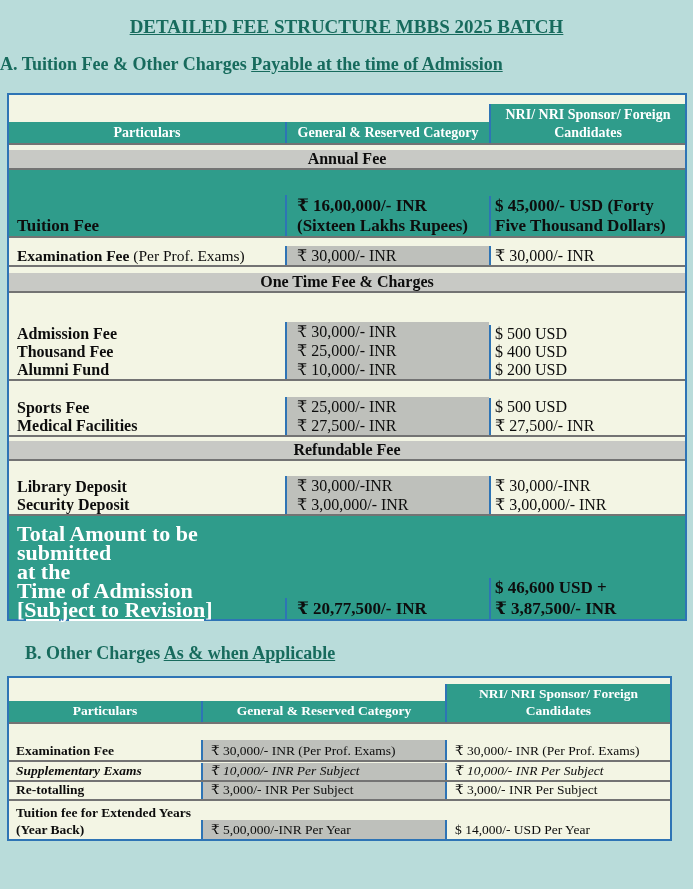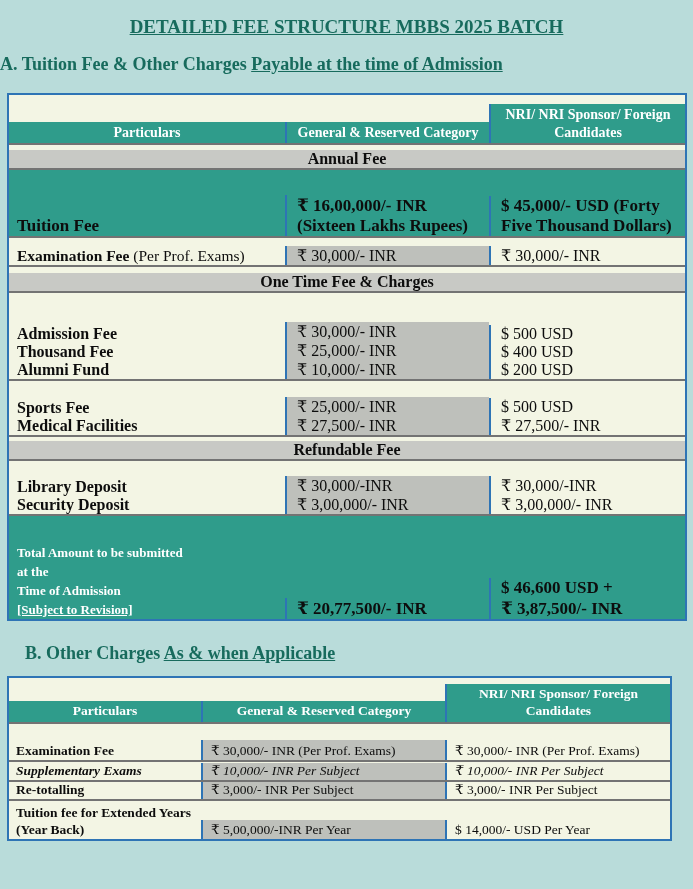--- a/index.html
+++ b/index.html
@@ -63,42 +63,42 @@
     text-align: center;
     align-items: center;
     line-height: 1.25;
   }
   .bold { font-weight: bold; }
 
   
   .tableA { margin-top: 18px; width: 680px; }
   .tableA .c1 { width: 276px; padding-left: 8px; }
   .tableA .c2 { width: 204px; padding-left: 10px; }
-  .tableA .c3 { flex: 1;      padding-left: 10px; }
+  .tableA .c3 { flex: 1;      padding-left: 4px; }
   .tableA .hdr { font-size: 14px; padding: 2px 4px; }
   .tableA .hdr.c1, .tableA .hdr.c2, .tableA .hdr.c3 { align-items: center; padding-left: 4px; }
   .rowA-header  { height: 48px; }
   .rowA-sec1    { height: 25px; }
   .rowA-tuition { height: 68px; font-size: 17px; font-weight: bold; }
   .rowA-exam    { height: 29px; font-size: 15.5px; }
   .rowA-sec2    { height: 26px; }
   .rowA-g1      { height: 88px; }
   .rowA-g2      { height: 56px; }
   .rowA-sec3    { height: 24px; }
   .rowA-g3      { height: 55px; }
   .rowA-total   { height: 105px; }
   .feesize { font-size: 16px; }
   .nowrap { white-space: nowrap; }
   .glist { justify-content: space-around; }
   .rowA-total .c1 {
     justify-content: flex-start;
     padding-top: 6px;
     color: #ffffff;
     font-weight: bold;
-    font-size: 13px;
+    font-size: 22px;
     line-height: 19px;
   }
   .rowA-total .val { font-size: 17px; font-weight: bold; }
 
   
   .tableB { width: 665px; }
   .tableB .b1 { width: 192px; padding-left: 7px; }
   .tableB .b2 { width: 244px; padding-left: 8px; }
   .tableB .b3 { flex: 1;      padding-left: 8px; }
   .tableB .hdr { font-size: 15.5px; align-items: center; padding: 2px 0; }

